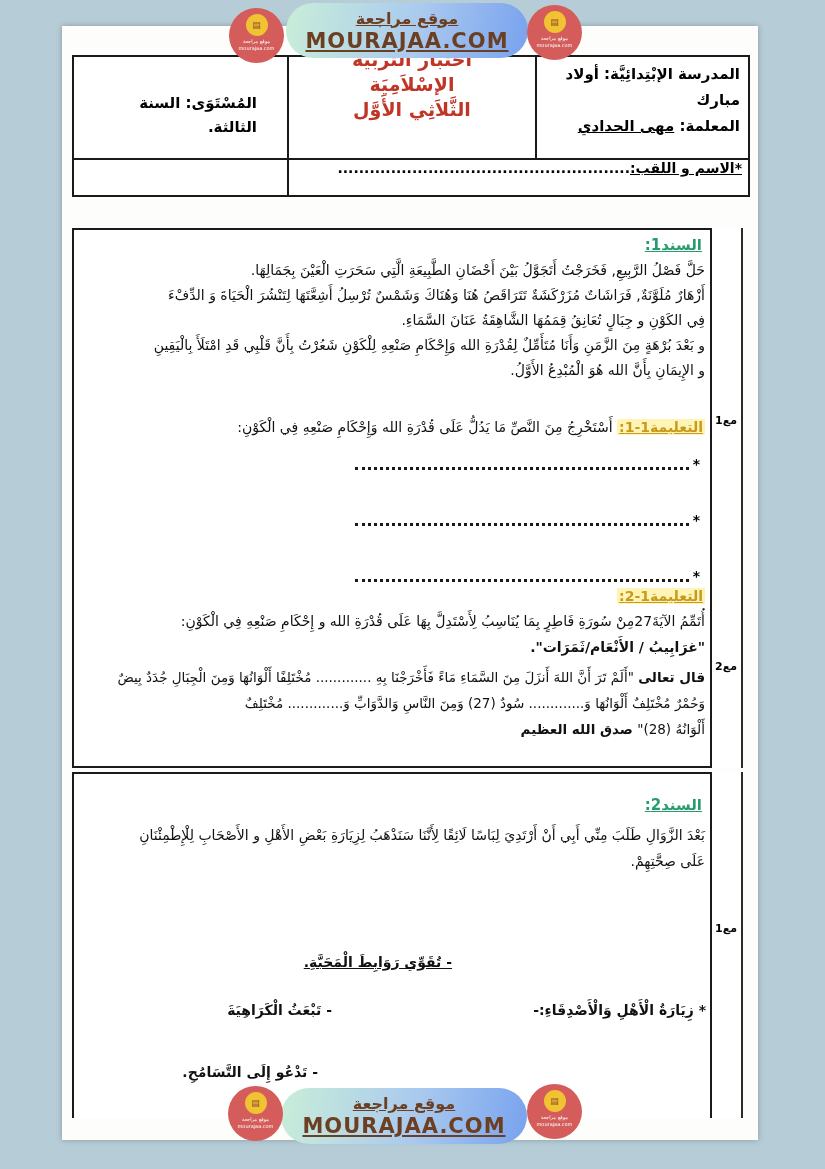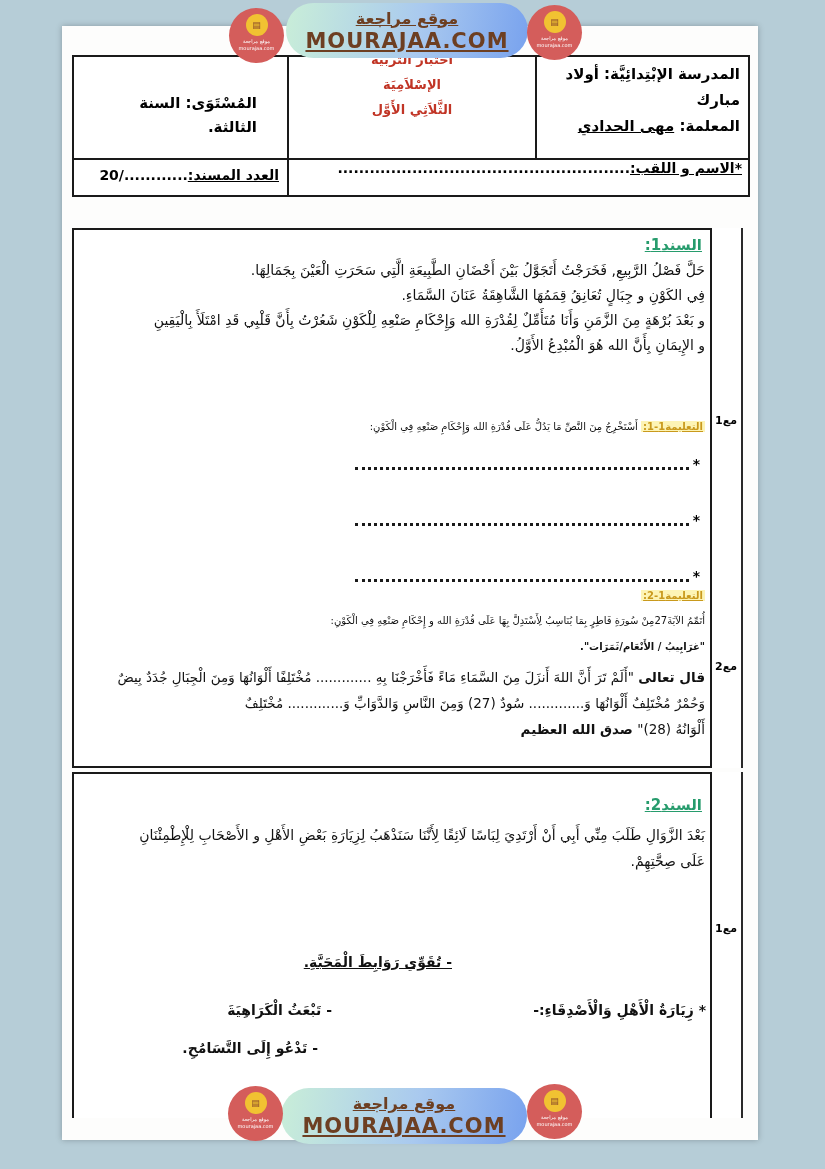--- a/index.html
+++ b/index.html
@@ -21,40 +21,40 @@
   .badge .b2{font-size:5px;color:#fff;line-height:6px;}
   .badge.tl{left:229px;top:8px;} .badge.tr{left:527px;top:5px;}
   .badge.bl{left:228px;top:1086px;} .badge.br{left:527px;top:1084px;}
   
   .htable{position:absolute;left:72px;top:55px;width:674px;height:138px;border:2px solid #1a1a1a;background:#fff;}
   .hcell{position:absolute;box-sizing:border-box;direction:rtl;}
   .cell-school{left:461px;top:0;width:213px;height:103px;border-left:2px solid #1a1a1a;border-bottom:2px solid #1a1a1a;
                padding:4px 8px;font-size:15px;font-weight:bold;line-height:26px;text-align:right;}
   .cell-school .tname{text-decoration:underline;}
   .cell-title{left:213px;top:0;width:248px;height:103px;border-left:2px solid #1a1a1a;border-bottom:2px solid #1a1a1a;
-              color:#c13526;font-weight:bold;font-size:13px;text-align:center;line-height:25px;padding-top:0;overflow:hidden;}
+              color:#c13526;font-weight:bold;font-size:19px;text-align:center;line-height:25px;padding-top:0;overflow:hidden;}
   .cell-title .tt{display:block;}
   .cell-title .tt:first-child{margin-top:-10px;}
   .cell-level{left:0;top:0;width:213px;height:103px;border-bottom:2px solid #1a1a1a;
               padding:34px 30px 0 0;font-size:15px;font-weight:bold;line-height:24px;text-align:right;box-sizing:border-box;}
   .cell-name{left:213px;top:103px;width:461px;height:35px;border-left:2px solid #1a1a1a;
              padding:0 6px 0;font-size:14px;font-weight:bold;white-space:nowrap;overflow:hidden;}
   .cell-name .lbl{text-decoration:underline;}
   .cell-score{left:0;top:103px;width:213px;height:35px;padding:7px 8px 0;font-size:14px;font-weight:bold;white-space:nowrap;}
   .cell-score .lbl{text-decoration:underline;}
   
   .box1{position:absolute;left:72px;top:228px;width:640px;height:540px;border:2px solid #1a1a1a;background:#fff;box-sizing:border-box;}
   .box2{position:absolute;left:72px;top:772px;width:640px;height:346px;border:2px solid #1a1a1a;border-bottom:none;background:#fff;box-sizing:border-box;}
   .strip{position:absolute;width:27px;background:#fff;border-right:2px solid #2a2a2a;box-sizing:border-box;padding-left:29px;}
   .strip1{left:712px;top:228px;height:540px;}
   .strip2{left:712px;top:772px;height:346px;}
   .crit{position:absolute;right:4px;font-size:11px;font-weight:bold;direction:rtl;white-space:nowrap;}
   .sect-title{position:absolute;right:8px;color:#279c6d;font-weight:bold;font-size:15px;text-decoration:underline;direction:rtl;}
   .para{position:absolute;right:5px;left:5px;direction:rtl;text-align:right;font-size:14px;line-height:25px;color:#111;}
-  .tline{position:absolute;right:5px;left:5px;direction:rtl;text-align:right;font-size:10px;line-height:22px;color:#111;}
+  .tline{position:absolute;right:5px;left:5px;direction:rtl;text-align:right;font-size:14px;line-height:22px;color:#111;}
   .ylabel{background:#fdf4b5;color:#c9991c;font-weight:bold;text-decoration:underline;padding:0 2px;}
   .ans-row{position:absolute;right:10px;width:345px;height:22px;direction:rtl;display:flex;align-items:flex-end;}
   .ans-row .star{font-size:14px;font-weight:bold;line-height:12px;margin-left:4px;}
   .ans-row .dots{flex:1;border-bottom:3px dotted #1a1a1a;height:14px;}
   .boldtxt{font-weight:bold;}
   .verse{position:absolute;right:5px;left:5px;direction:rtl;text-align:right;font-size:13.5px;line-height:26px;color:#111;}
   .mitem{position:absolute;direction:rtl;font-size:14px;font-weight:bold;white-space:nowrap;color:#111;}
 </style>
 </head>
 <body>
@@ -73,29 +73,27 @@
       <span class="tt">الإسْلاَمِيَة</span>
       <span class="tt">الثَّلاَثِي الأَوَّل</span>
     </div>
     <div class="hcell cell-level">
       <span>المُسْتَوَى: السنة</span><br>
       <span>الثالثة.</span>
     </div>
     <div class="hcell cell-name">
       <span class="lbl">*الاسم و اللقب:</span><span>.......................................................</span>
     </div>
-    <div class="hcell cell-score">
-      <span class="lbl">العدد المسند:</span><span>............/20</span>
-    </div>
   </div>
 
   <div class="box1">
     <div class="sect-title" style="top:6px;">السند1:</div>
     <div class="para" style="top:28px;">
       <div>حَلَّ فَصْلُ الرَّبِيعِ, فَخَرَجْتُ أَتَجَوَّلُ بَيْنَ أَحْضَانِ الطَّبِيعَةِ الَّتِي سَحَرَتِ الْعَيْنَ بِجَمَالِهَا.</div>
+      <div>أَزْهَارٌ مُلَوَّنَةٌ, فَرَاشَاتٌ مُزَرْكَشَةٌ تَتَرَاقَصُ هُنَا وَهُنَاكَ وَشَمْسٌ تُرْسِلُ أَشِعَّتَهَا لِتَنْشُرَ الْحَيَاةَ وَ الدِّفْءَ</div>
       <div>فِي الكَوْنِ و جِبَالٍ تُعَانِقُ قِمَمُهَا الشَّاهِقَةُ عَنَانَ السَّمَاءِ.</div>
       <div>و بَعْدَ بُرْهَةٍ مِنَ الزَّمَنِ وَأَنَا مُتَأَمِّلٌ لِقُدْرَةِ الله وَإِحْكَامِ صَنْعِهِ لِلْكَوْنِ شَعُرْتُ بِأَنَّ قَلْبِي قَدِ امْتَلَأَ بِالْيَقِينِ</div>
       <div>و الإِيمَانِ بِأَنَّ الله هُوَ الْمُبْدِعُ الأَوَّلُ.</div>
     </div>
     <div class="tline" style="top:186px;">
       <span class="ylabel">التعليمة1-1:</span>
       <span>أَسْتَخْرِجُ مِنَ النَّصِّ مَا يَدُلُّ عَلَى قُدْرَةِ الله وَإِحْكَامِ صَنْعِهِ فِي الْكَوْنِ:</span>
     </div>
     <div class="ans-row" style="top:218px;">
       <span class="star">*</span>
@@ -137,21 +135,21 @@
 
   <div class="box2">
     <div class="sect-title" style="top:22px;">السند2:</div>
     <div class="para" style="top:48px;line-height:26px;">
       <div>بَعْدَ الزَّوَالِ طَلَبَ مِنِّي أَبِي أَنْ أَرْتَدِيَ لِبَاسًا لَائِقًا لِأَنَّنَا سَنَذْهَبُ لِزِيَارَةِ بَعْضِ الأَهْلِ و الأَصْحَابِ لِلْإِطْمِئْنَانِ</div>
       <div>عَلَى صِحَّتِهِمْ.</div>
     </div>
     <div class="mitem" style="top:180px;right:258px;text-decoration:underline;">- تُقَوِّي رَوَابِطَ الْمَحَبَّةِ.</div>
     <div class="mitem" style="top:228px;right:4px;">* زِيَارَةُ الْأَهْلِ وَالْأَصْدِقَاءِ:-</div>
     <div class="mitem" style="top:228px;right:378px;">- تَبْعَثُ الْكَرَاهِيَةَ</div>
-    <div class="mitem" style="top:266px;right:392px;">- تَدْعُو إِلَى التَّسَامُحِ.</div>
+    <div class="mitem" style="top:290px;right:392px;">- تَدْعُو إِلَى التَّسَامُحِ.</div>
   </div>
   <div class="strip strip2">
     <div class="crit" style="top:150px;">مع1</div>
   </div>
 
   <div class="pill top">
     <span class="site-name">موقع مراجعة</span>
     <span class="site-url">MOURAJAA.COM</span>
   </div>
   <div class="badge tl">

